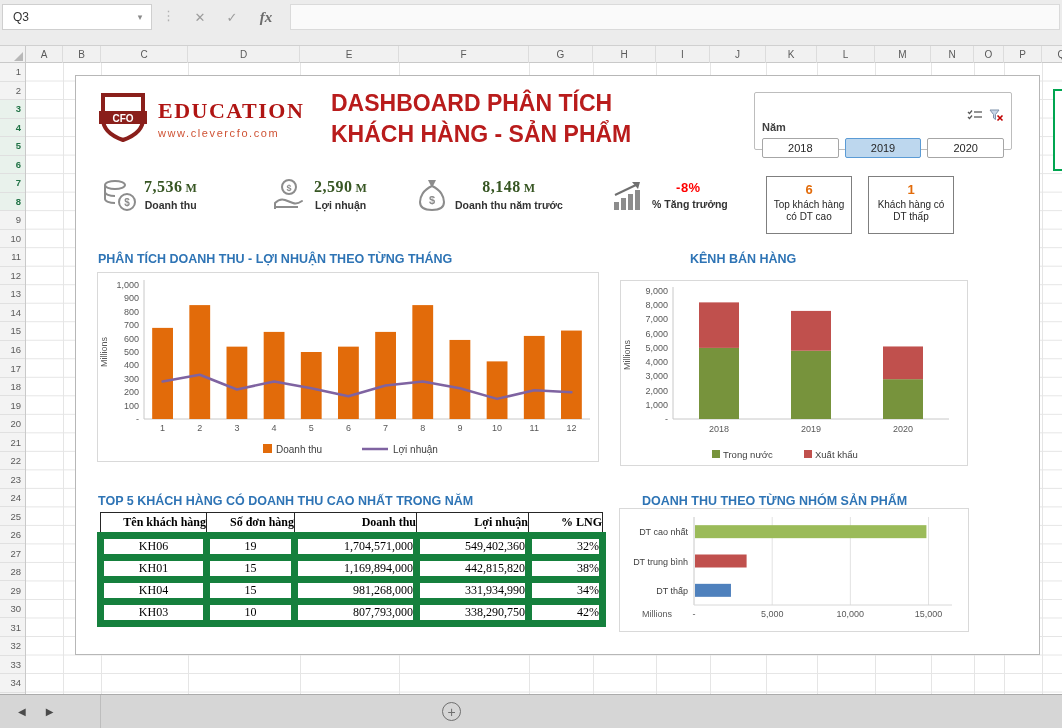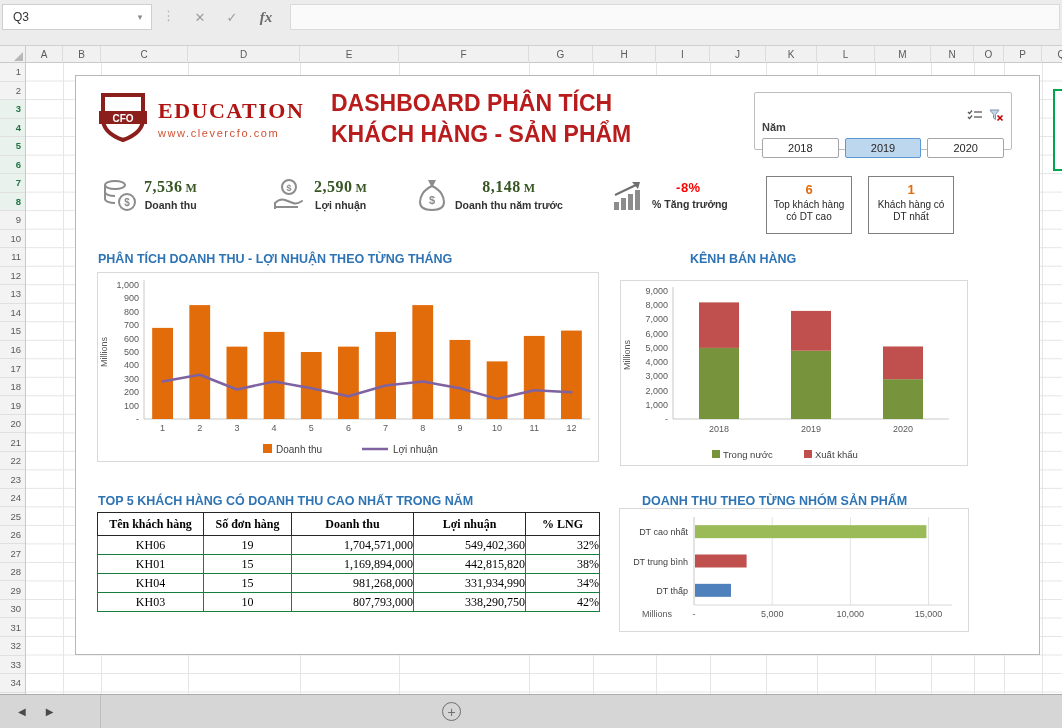--- a/index.html
+++ b/index.html
@@ -57,22 +57,22 @@
 
   .sectitle { position:absolute; font-size:12.5px; font-weight:bold; color:#2e74b5; white-space:nowrap; }
 
   .chartbox { position:absolute; background:#fff; border:1px solid #d9d9d9; }
   #chart-monthly { left:21px; top:196px; width:502px; height:190px; }
   #chart-channel { left:544px; top:204px; width:348px; height:186px; }
   #chart-product { left:543px; top:432px; width:350px; height:124px; }
 
   .tablewrap { position:absolute; left:21px; top:436px; width:502px; }
   .tablewrap table { border-collapse:collapse; width:100%; table-layout:fixed; font-family:"Liberation Serif", serif; }
-  .tablewrap th { border:1px solid #262626; font-size:12px; font-weight:bold; height:23px; text-align:center; color:#000; }
-  .tablewrap td { border:1px solid #15803d; font-size:12px; height:19px; color:#000; }
+  .tablewrap th { border:1px solid #262626; font-size:12px; font-weight:bold; height:23px; text-align:right; color:#000; }
+  .tablewrap td { border:7px solid #15803d; font-size:12px; height:19px; color:#000; }
   td.al-c { text-align:center; } td.al-r { text-align:right; }
 
   .selbox { position:absolute; left:1053px; top:89px; width:14px; height:82px; border:2px solid #00a550; background:#fff; }
 
   
   .tabbar { position:absolute; left:0; bottom:0; width:1062px; height:34px; background:#d6d6d6; border-top:1px solid #ababab; display:flex; align-items:stretch; }
   .navarrows { width:100px; display:flex; align-items:center; gap:20px; padding-left:18px; color:#4a4a4a; font-size:10px; }
   #tabs { display:flex; border-left:1px solid #bdbdbd; }
   .stab { padding:0 24px; display:flex; align-items:center; font-size:15px; color:#3f3f3f; border-right:1px solid #bdbdbd;margin-top:47px; }
   .stab.active { background:#fff; color:#4c1d95; font-weight:bold; box-shadow:inset 0 -3px 0 #217346; }
@@ -273,21 +273,21 @@
         <div class="lbl">% Tăng trưởng</div>
       </div>
     </div>
 
     <div class="hcard" style="left:690px; top:100px;">
       <div class="hval">6</div>
       <div class="hlbl">Top khách hàng có DT cao</div>
     </div>
     <div class="hcard" style="left:792px; top:100px;">
       <div class="hval">1</div>
-      <div class="hlbl">Khách hàng có DT nhất</div>
+      <div class="hlbl">Khách hàng có DT thấp</div>
     </div>
 
     <div class="sectitle" style="left:22px; top:176px;">PHÂN TÍCH DOANH THU - LỢI NHUẬN THEO TỪNG THÁNG</div>
     <div class="sectitle" style="left:614px; top:176px;">KÊNH BÁN HÀNG</div>
     <div class="sectitle" style="left:22px; top:418px;">TOP 5 KHÁCH HÀNG CÓ DOANH THU CAO NHẤT TRONG NĂM</div>
     <div class="sectitle" style="left:566px; top:418px;">DOANH THU THEO TỪNG NHÓM SẢN PHẨM</div>
 
     <div class="chartbox" id="chart-monthly">
       <svg id="chart-monthly-svg" width="500" height="186">
           <text x="41" y="149" text-anchor="end" font-size="9" fill="#595959">-</text>

